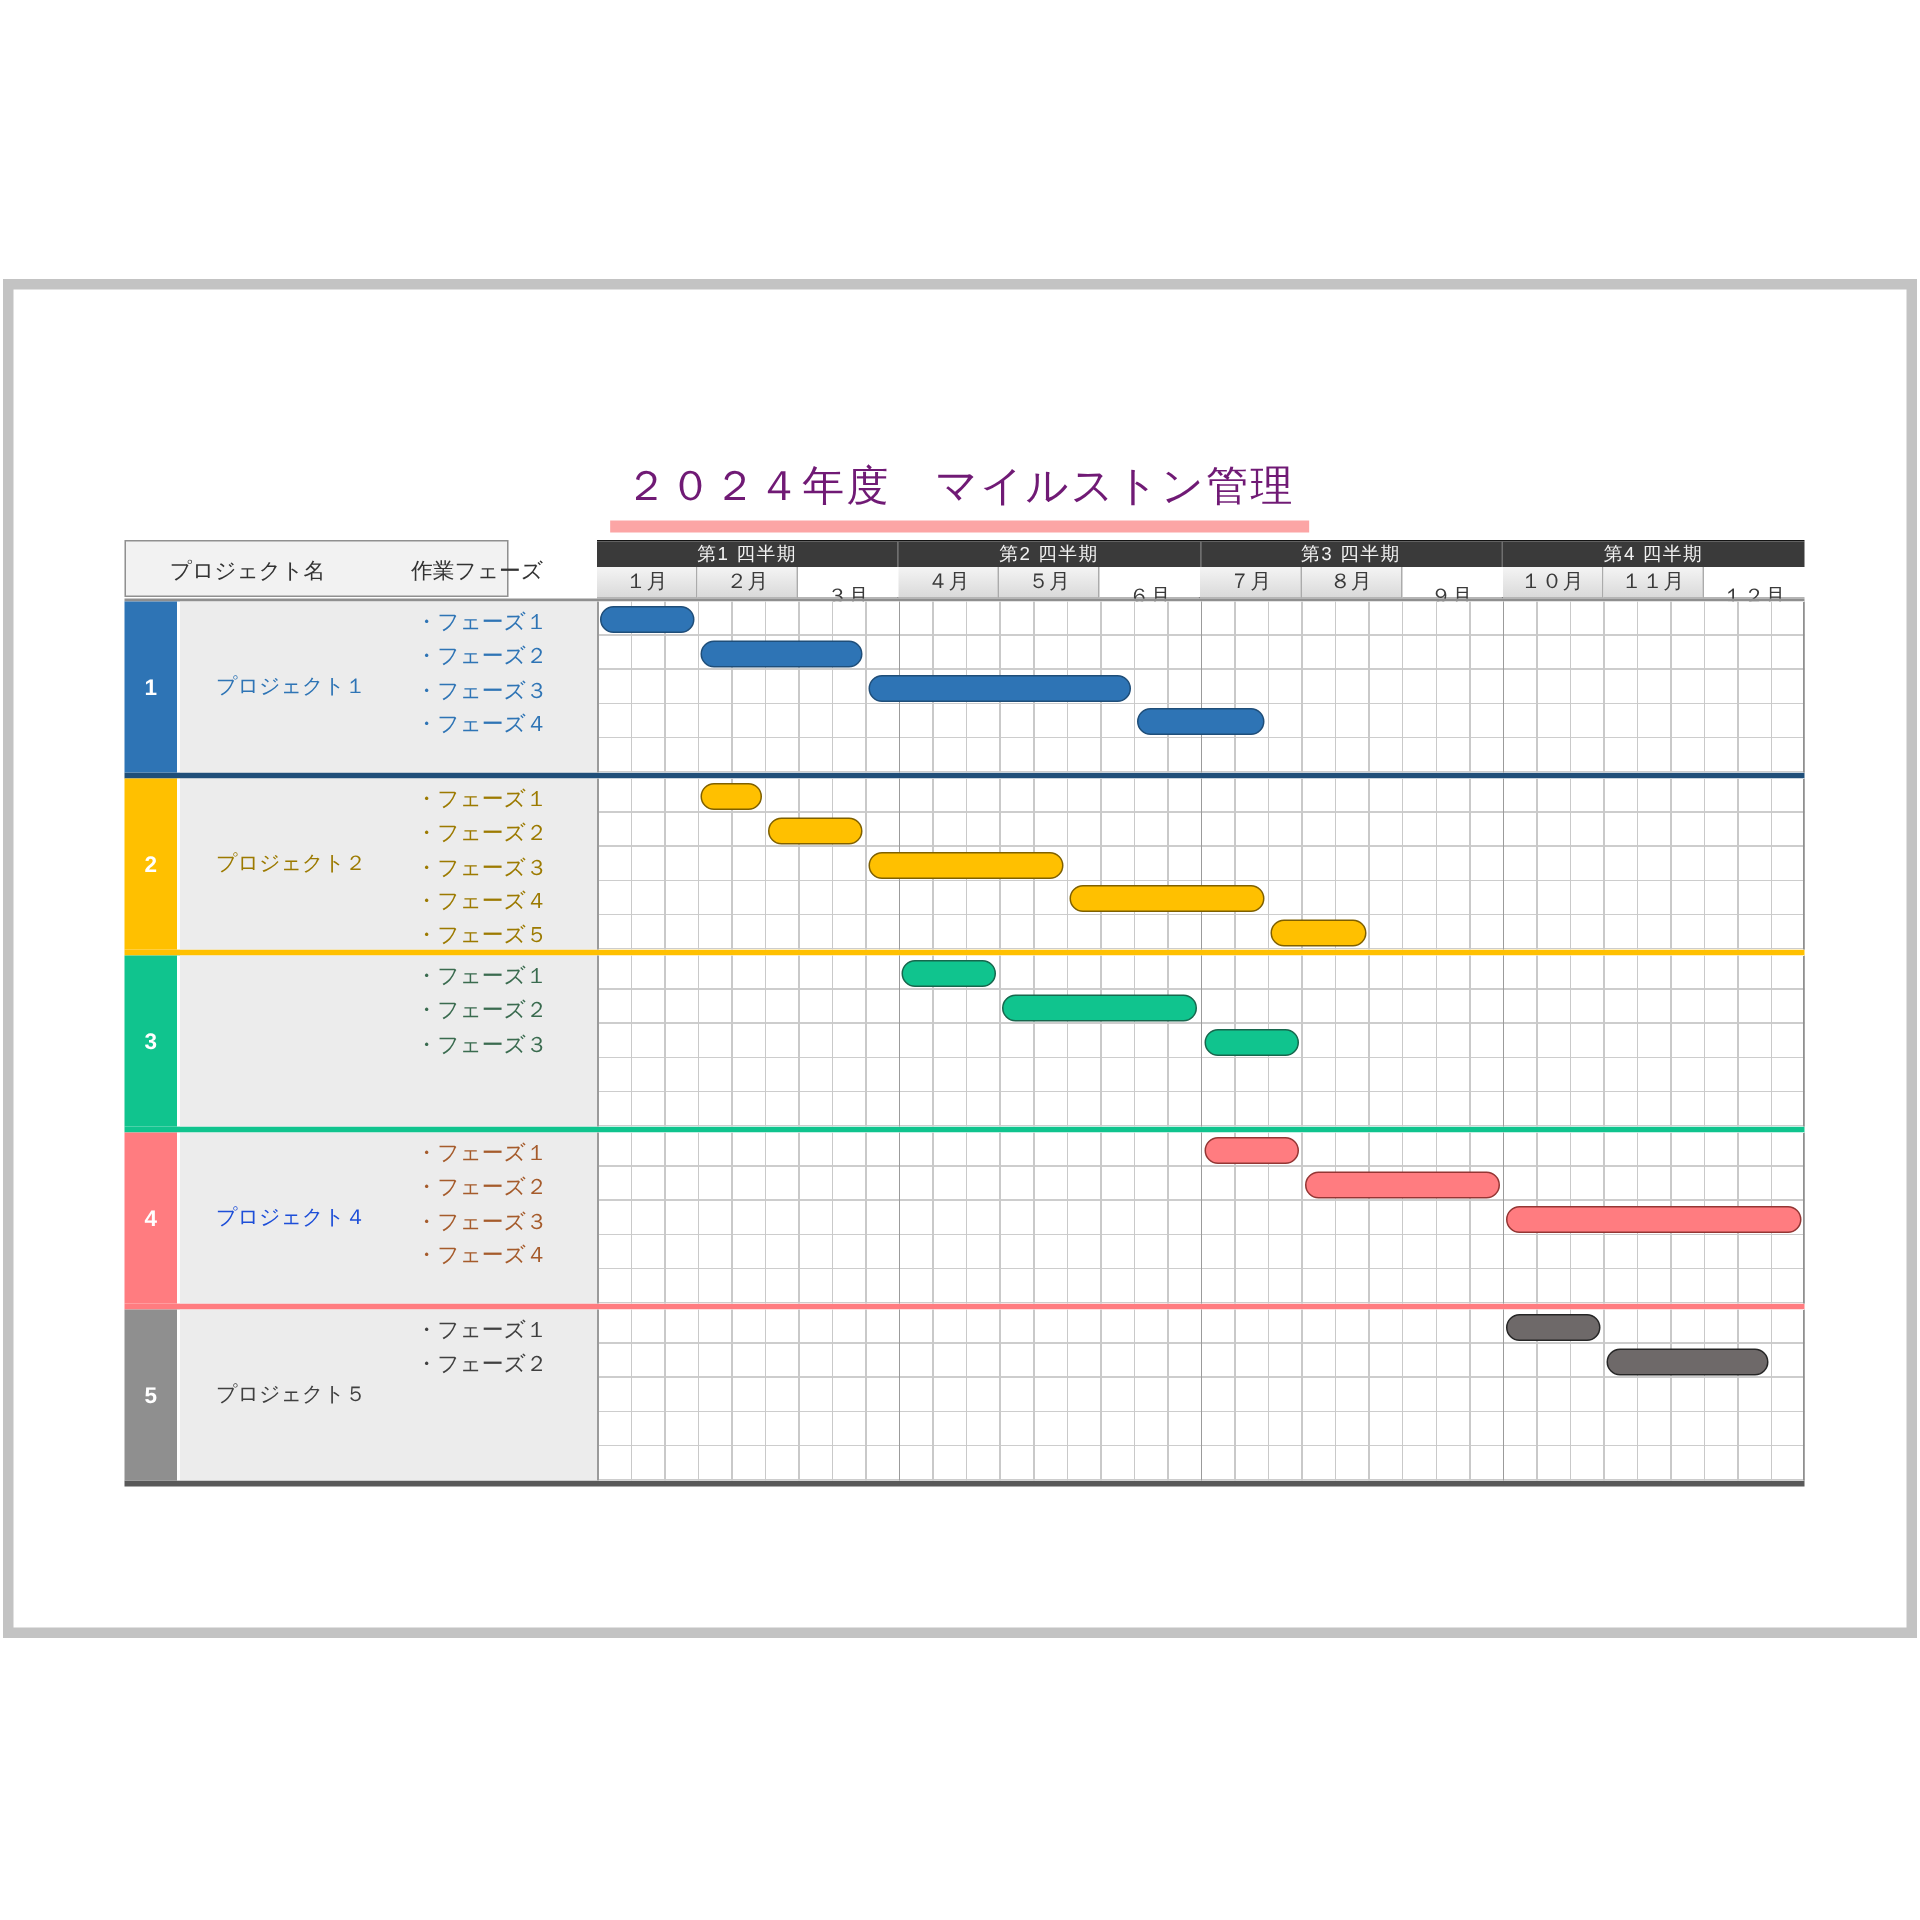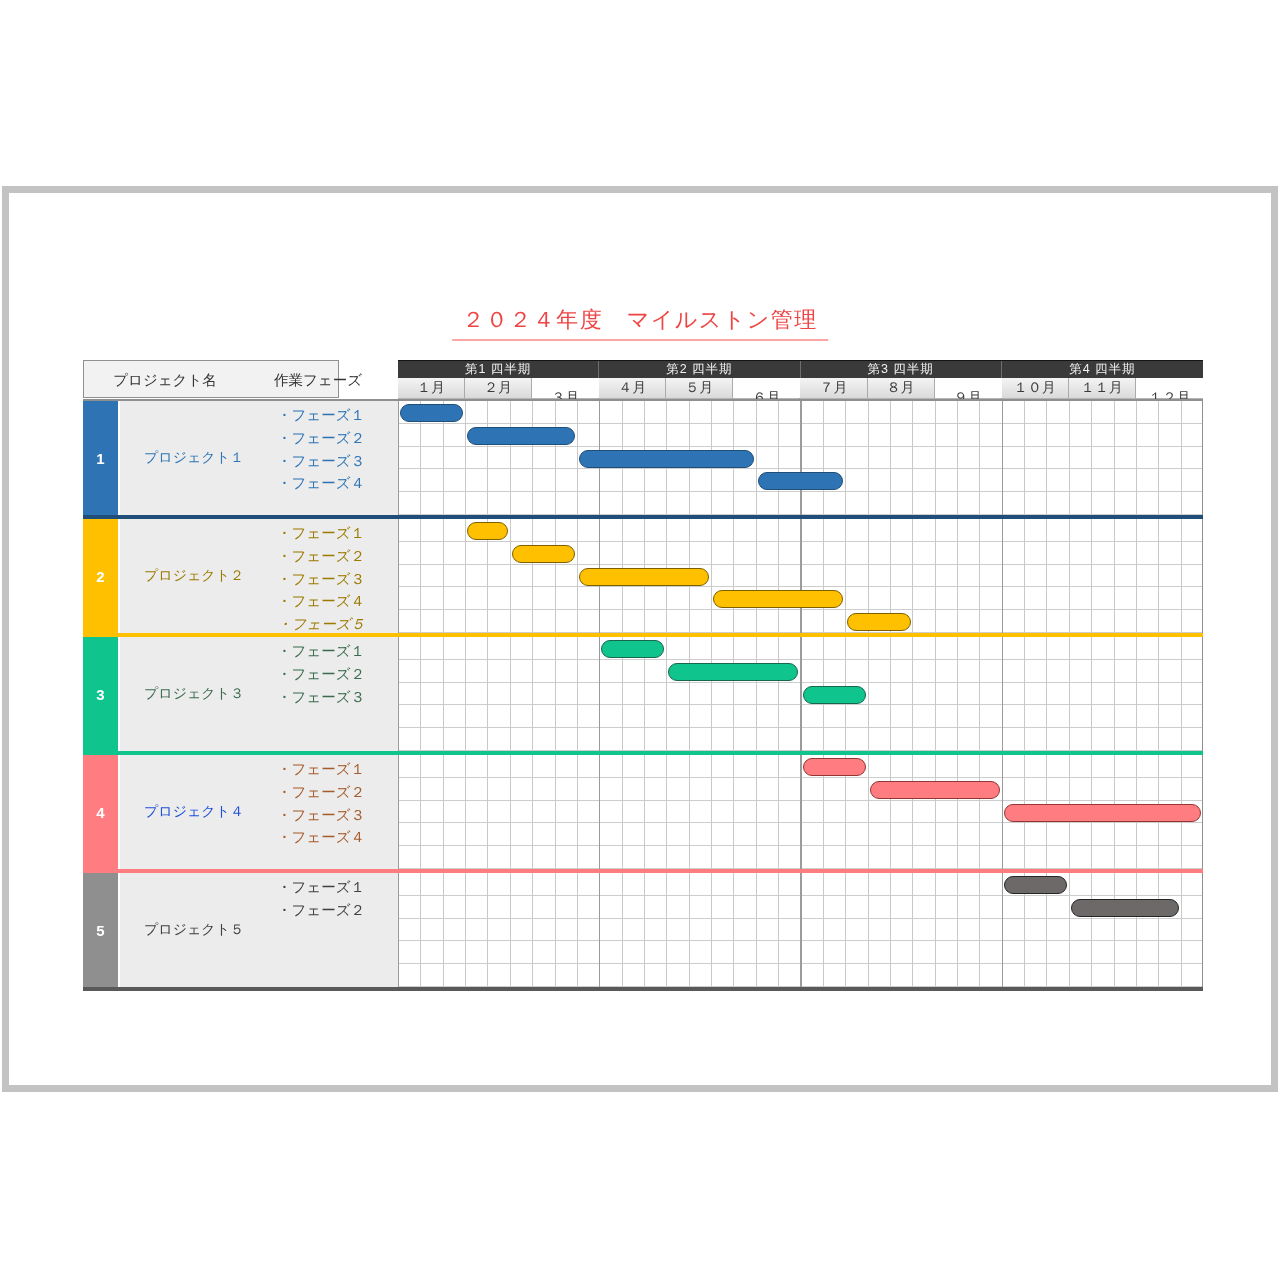--- a/index.html
+++ b/index.html
@@ -1,22 +1,22 @@
 <!DOCTYPE html>
 <html><head>
 <meta charset="utf-8">
 <style>
   html,body{margin:0;padding:0;background:#ffffff;}
   .canvas{position:relative;width:1280px;height:1280px;background:#ffffff;overflow:hidden;
           font-family:"Liberation Sans","DejaVu Sans",sans-serif;}
   .page{position:absolute;left:2px;top:186px;width:1276px;height:906px;
         border:7px solid #c3c3c3;box-sizing:border-box;background:#ffffff;}
   .title{position:absolute;left:50%;top:112px;transform:translateX(-50%);
-         font-size:22px;color:#ef4444;letter-spacing:1.5px;white-space:nowrap;
-         border-bottom:2px solid #fca5a5;padding:0 10px 4px 10px;}
+         font-size:28px;color:#701a75;letter-spacing:1.5px;white-space:nowrap;
+         border-bottom:8px solid #fca5a5;padding:0 10px 4px 10px;}
   .gantt{position:absolute;left:74px;top:167px;width:1120px;height:630px;}
   .corner{position:absolute;left:0;top:0;width:256px;height:38px;background:#f2f2f2;
           border:1px solid #909090;box-sizing:border-box;}
   .corner span{position:absolute;top:10px;font-size:14.5px;color:#333;text-align:center;}
   .corner .c1{left:18px;width:126px;}
   .corner .c2{left:168px;width:132px;}
   .qrow{position:absolute;left:315px;top:0;width:805px;height:17px;display:flex;
         border-top:1px solid #141414;box-sizing:content-box;}
   .qcell{width:201.25px;background:#3a3a3a;color:#f2f2f2;font-size:12.5px;
          display:flex;align-items:center;justify-content:center;box-sizing:border-box;
@@ -100,35 +100,34 @@
           </div>
           <div class="prow" style="border-bottom-color: rgb(255, 192, 0);">
             <div class="numcell" style="background: rgb(255, 192, 0);">2</div>
             <div class="labelcell">
               <div class="pname" style="color: rgb(156, 122, 0);">プロジェクト２</div>
               <div class="phases">
                 <div class="phase" style="color: rgb(156, 122, 0);">・フェーズ１</div>
                 <div class="phase" style="color: rgb(156, 122, 0);">・フェーズ２</div>
                 <div class="phase" style="color: rgb(156, 122, 0);">・フェーズ３</div>
                 <div class="phase" style="color: rgb(156, 122, 0);">・フェーズ４</div>
-                <div class="phase" style="color: rgb(156, 122, 0); font-style: italic;">・フェーズ５</div>
+                <div class="phase" style="color: rgb(156, 122, 0);">・フェーズ５</div>
               </div>
             </div>
             <div class="chartcell">
               <div class="bar" style="left: 69.08px; width: 40.95px; top: 3px; background: rgb(255, 192, 0); border-color: rgb(127, 96, 0);"></div>
               <div class="bar" style="left: 114.03px; width: 63.08px; top: 25.8px; background: rgb(255, 192, 0); border-color: rgb(127, 96, 0);"></div>
               <div class="bar" style="left: 181.11px; width: 130.17px; top: 48.6px; background: rgb(255, 192, 0); border-color: rgb(127, 96, 0);"></div>
               <div class="bar" style="left: 315.28px; width: 130.17px; top: 71.4px; background: rgb(255, 192, 0); border-color: rgb(127, 96, 0);"></div>
               <div class="bar" style="left: 449.45px; width: 63.08px; top: 94.2px; background: rgb(255, 192, 0); border-color: rgb(127, 96, 0);"></div>
             </div>
           </div>
           <div class="prow" style="border-bottom-color: rgb(16, 196, 142);">
             <div class="numcell" style="background: rgb(16, 196, 142);">3</div>
             <div class="labelcell">
-              <div class="pname" style="color: rgb(58, 107, 79);">プロジェクト３</div>
               <div class="phases">
                 <div class="phase" style="color: rgb(58, 107, 79);">・フェーズ１</div>
                 <div class="phase" style="color: rgb(58, 107, 79);">・フェーズ２</div>
                 <div class="phase" style="color: rgb(58, 107, 79);">・フェーズ３</div>
               </div>
             </div>
             <div class="chartcell">
               <div class="bar" style="left: 203.25px; width: 63.08px; top: 3px; background: rgb(16, 196, 142); border-color: rgb(23, 103, 77);"></div>
               <div class="bar" style="left: 270.33px; width: 130.17px; top: 25.8px; background: rgb(16, 196, 142); border-color: rgb(23, 103, 77);"></div>
               <div class="bar" style="left: 404.5px; width: 63.08px; top: 48.6px; background: rgb(16, 196, 142); border-color: rgb(23, 103, 77);"></div>

